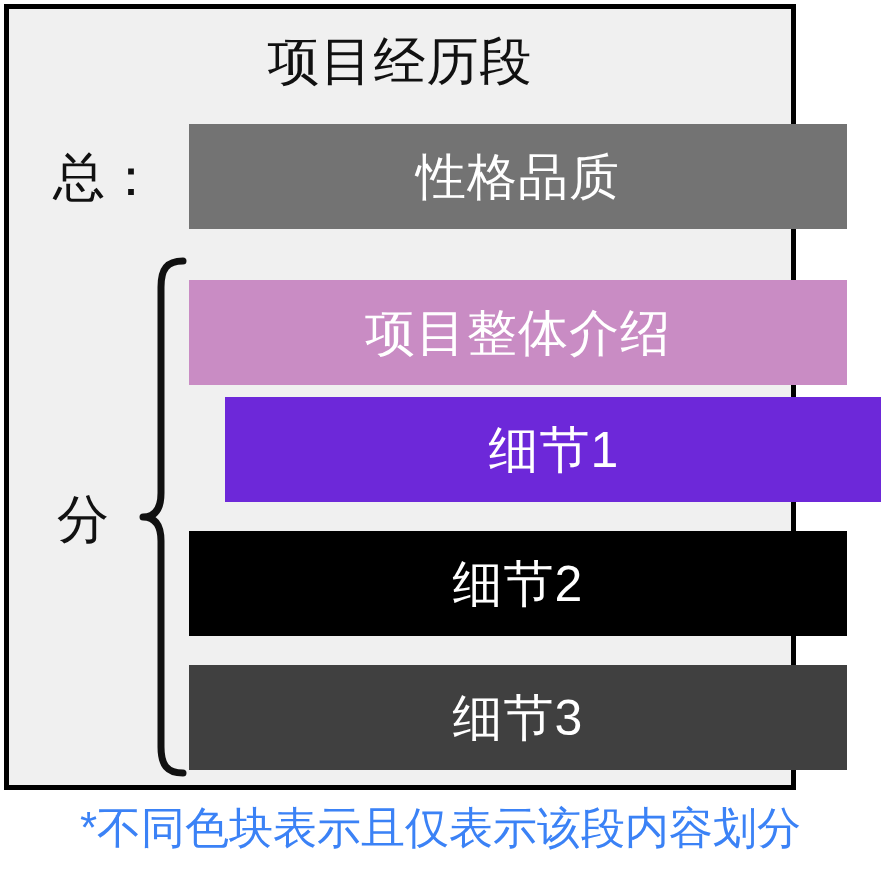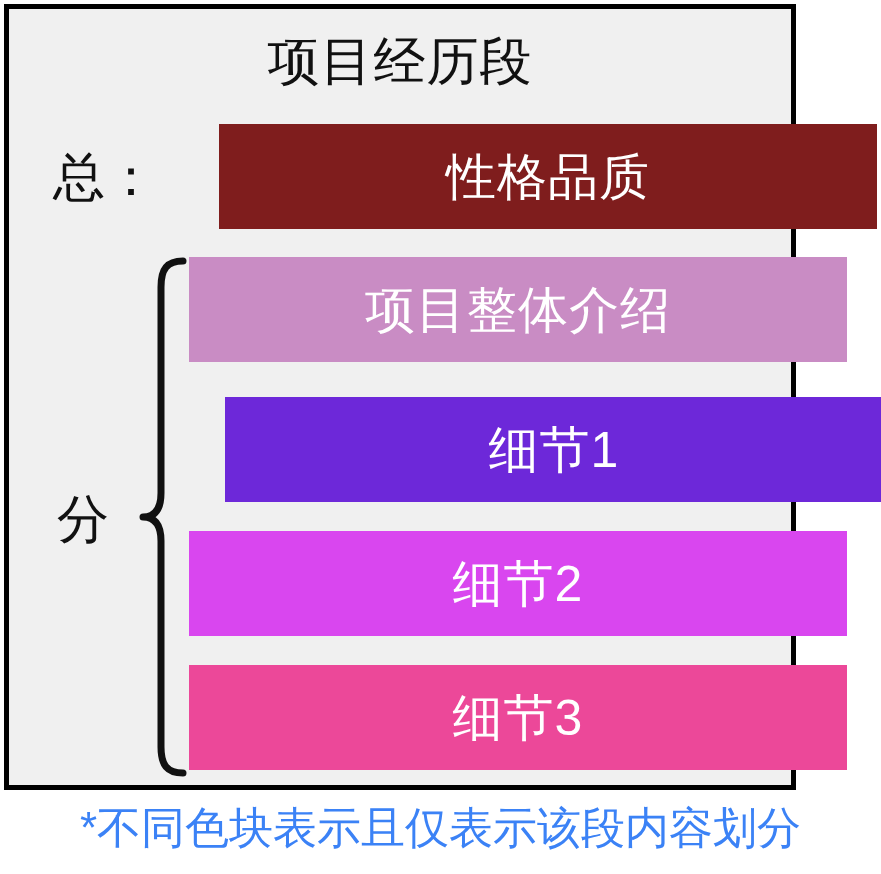--- a/index.html
+++ b/index.html
@@ -80,21 +80,21 @@
   }
   .bar-label {
     font-size: 50px;
     line-height: 56px;
     color: #ffffff;
     white-space: nowrap;
     letter-spacing: 1px;
   }
 
   .bar.b0 { top: 115px; height: 105px; }
-  .bar.b1 { top: 248px; height: 105px; }
+  .bar.b1 { top: 271px; height: 105px; }
   .bar.b2 { top: 388px; height: 105px; }
   .bar.b3 { top: 522px; height: 105px; }
   .bar.b4 { top: 656px; height: 105px; }
 
   
   .footnote {
     position: absolute;
     left: 0;
     top: 800px;
     width: 881px;
@@ -117,37 +117,37 @@
     <div class="group-label zong" style="color: rgb(17, 17, 17);">总：</div>
 
     <div class="group-label fen" style="color: rgb(17, 17, 17);">分</div>
 
     <div class="brace-wrap">
       <svg width="54" height="520" viewBox="0 0 54 520" fill="none" xmlns="http://www.w3.org/2000/svg">
         <path d="M46 4 C30 4 24 12 24 30 L24 236 C24 252 18 260 6 260 C18 260 24 268 24 284 L24 490 C24 508 30 516 46 516" stroke="#111111" stroke-width="7" stroke-linecap="round" stroke-linejoin="round" fill="none"></path>
       </svg>
     </div>
 
-    <div class="bar b0" style="background: #7f1d1d; margin-left: 30px;">
+    <div class="bar b0" style="background: #737373;">
       <span class="bar-label" style="color: rgb(255, 255, 255);">性格品质</span>
     </div>
 
     <div class="bar b1" style="background: rgb(201, 140, 196);">
       <span class="bar-label" style="color: rgb(255, 255, 255);">项目整体介绍</span>
     </div>
 
     <div class="bar b2" style="background: #6d28d9; margin-left: 36px;">
       <span class="bar-label" style="color: rgb(255, 255, 255);">细节1</span>
     </div>
 
-    <div class="bar b3" style="background: #d946ef;">
+    <div class="bar b3" style="background: #000000;">
       <span class="bar-label" style="color: rgb(255, 255, 255);">细节2</span>
     </div>
 
-    <div class="bar b4" style="background: #ec4899;">
+    <div class="bar b4" style="background: #404040;">
       <span class="bar-label" style="color: rgb(255, 255, 255);">细节3</span>
     </div>
 
   </div>
 
   <div class="footnote" style="color: #3b82f6;">*不同色块表示且仅表示该段内容划分</div>
 
 </div>
 
 </body></html>

